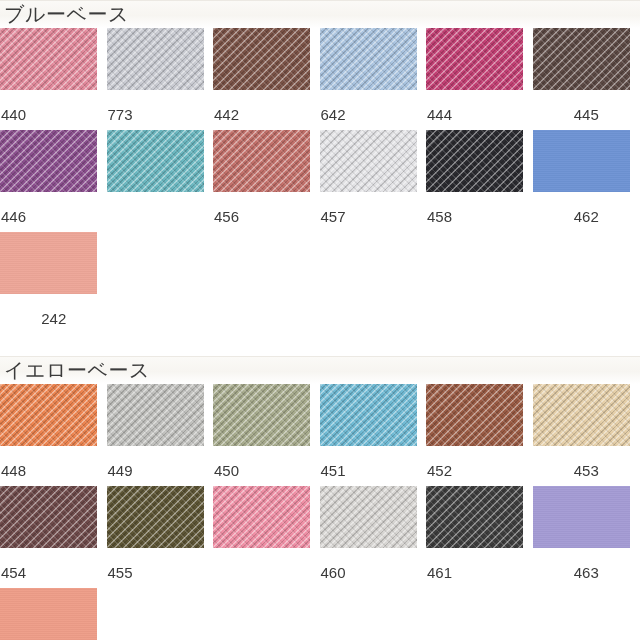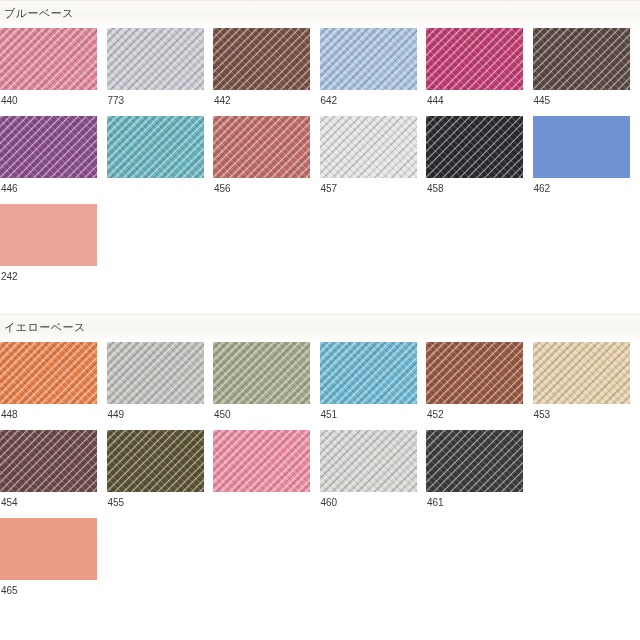--- a/index.html
+++ b/index.html
@@ -34,41 +34,41 @@
     left: 0;
     right: 0;
     top: 0;
     height: 1px;
     background: #ece9e3;
   }
   .section-title {
     position: absolute;
     left: 4px;
     top: 2px;
-    font-size: 11px;
+    font-size: 20px;
     line-height: 24px;
     color: #3b3b3b;
     letter-spacing: 0.5px;
     white-space: nowrap;
     font-family: "DejaVu Sans", "Liberation Sans", sans-serif;
   }
 
   
   .swatch-row {
     display: flex;
     width: 640px;
     margin: 0;
     padding: 0;
   }
   .swatch-cell {
     width: 106.5px;
     margin-right: 0px;
     position: relative;
   }
-  .swatch-cell:last-child { margin-right: 0; }
+  .swatch-cell:last-child { margin-right: 0; text-align: center; }
 
   .swatch-chip {
     width: 97px;
     height: 62px;
     position: relative;
     overflow: hidden;
     display: block;
   }
   .swatch-chip .base {
     position: absolute;
@@ -103,24 +103,24 @@
         rgba(255,255,255,0.0) 5.2px);
   }
   .swatch-chip.smooth .grain {
     position: absolute;
     inset: 0;
     background-image:
       repeating-linear-gradient(0deg, rgba(0,0,0,0.025) 0 1px, rgba(255,255,255,0.03) 1px 2px);
   }
 
   .swatch-label {
-    font-size: 10px;
+    font-size: 15px;
     line-height: 22px;
     color: #3a3a3a;
-    padding-top: 0;
+    padding-top: 14px;
     padding-left: 1px;
     height: 26px;
     font-family: "Liberation Sans", "DejaVu Sans", sans-serif;
   }
   .spacer-lg { height: 22px; }
 </style>
 </head>
 <body>
 
 <div class="page">
@@ -327,20 +327,27 @@
             <div class="swatch-label">460</div>
           </div>
           <div class="swatch-cell">
             <div class="swatch-chip">
               <div class="base" style="background: rgb(62, 62, 62);"></div>
               <div class="weave"></div>
               <div class="weave2"></div>
             </div>
             <div class="swatch-label">461</div>
           </div>
+          <div class="swatch-cell">
+            <div class="swatch-chip smooth">
+              <div class="base" style="background: rgb(164, 155, 212);"></div>
+              <div class="grain"></div>
+            </div>
+            <div class="swatch-label">463</div>
+          </div>
         </div>
         <div class="swatch-row">
           <div class="swatch-cell">
             <div class="swatch-chip smooth">
               <div class="base" style="background: rgb(238, 157, 136);"></div>
               <div class="grain"></div>
             </div>
             <div class="swatch-label">465</div>
           </div>
         </div>

